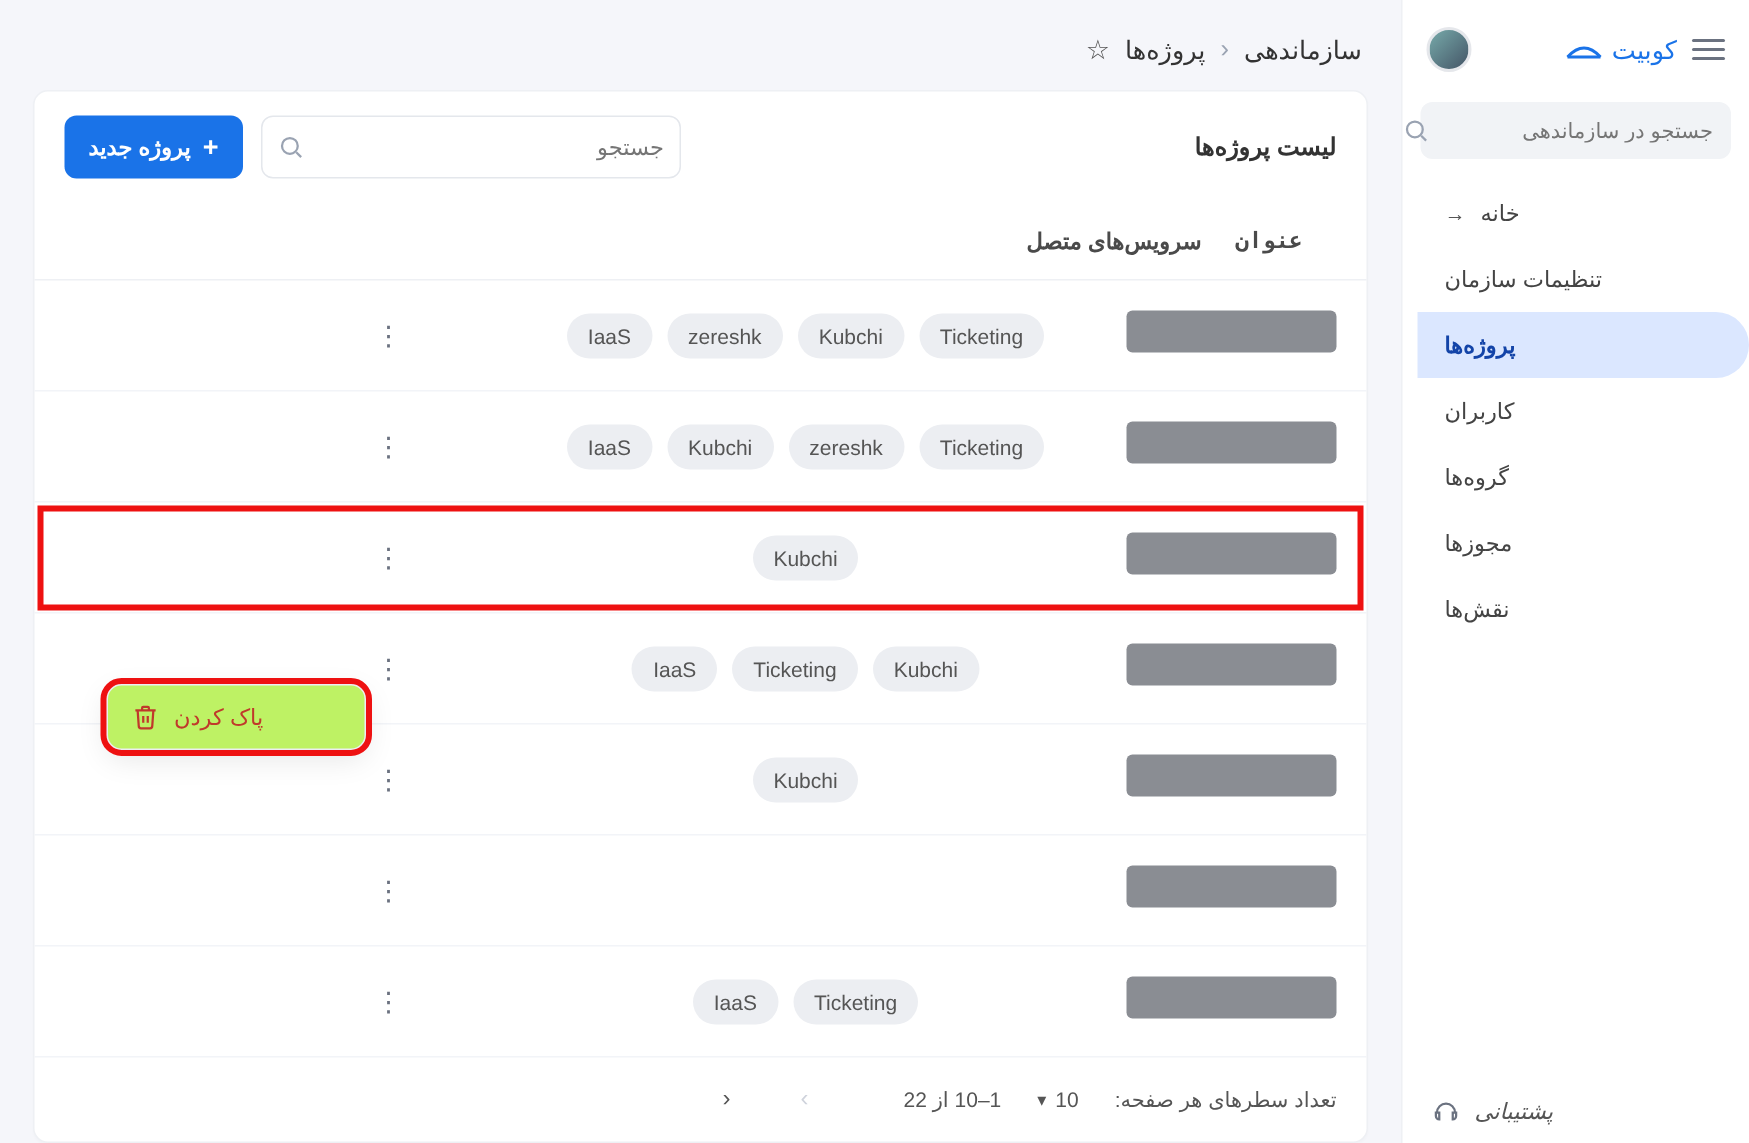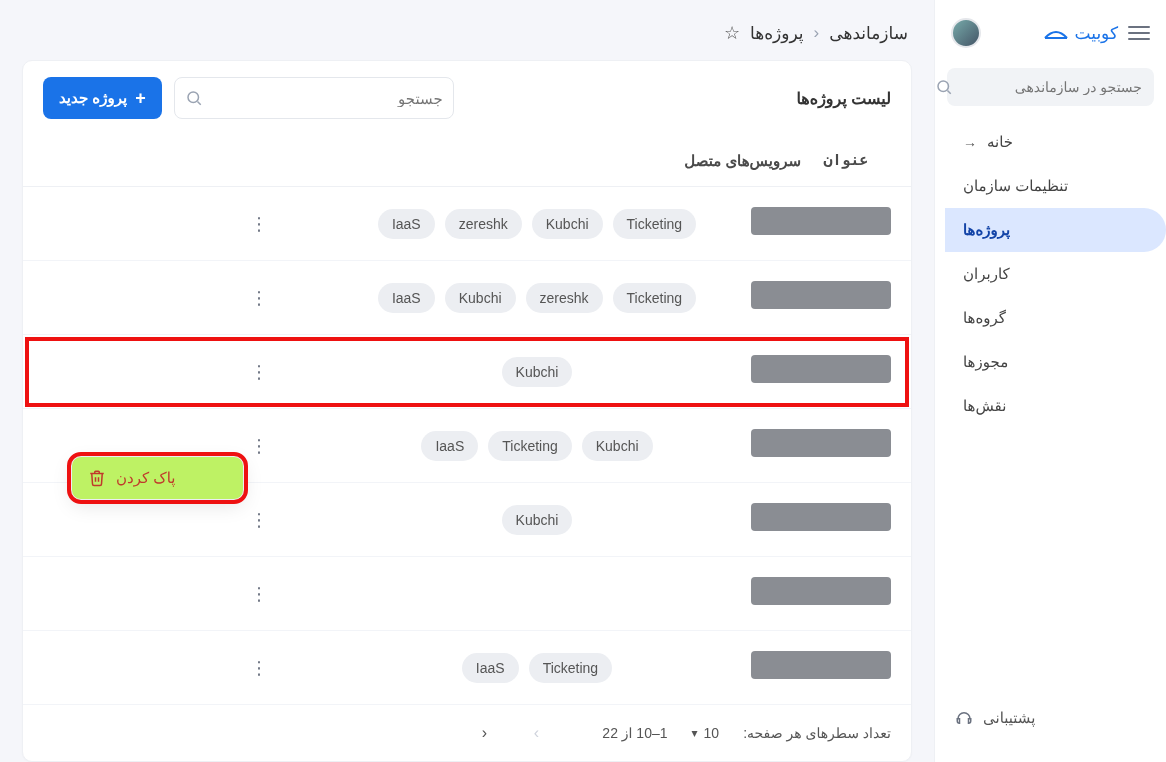--- a/index.html
+++ b/index.html
@@ -15,21 +15,21 @@
 .brand-logo { color:#1a73e8; font-size:18px; }
 .avatar { width:30px; height:30px; border-radius:50%; background:linear-gradient(135deg,#7aa,#456); border:2px solid #e5e7eb; }
 .sb-search { margin:6px 12px 10px; background:#f1f3f6; border-radius:8px; padding:10px 12px; display:flex; align-items:center; gap:8px; color:#9aa3b2; }
 .sb-search input { flex:1; border:0; background:transparent; outline:none; font-family:inherit; text-align:right; color:#555; font-size:14px; }
 .sb-search .sicon { color:#9aa3b2; }
 .nav { flex:1; padding:4px 0; overflow:auto; }
 .nav-item { display:flex; align-items:center; justify-content:flex-end; gap:10px; padding:13px 18px; font-size:15px; color:#444; cursor:pointer; border-radius:0 24px 24px 0; margin-left:10px; }
 .nav-item.home { gap:10px; }
 .nav-item .arrow { color:#555; font-size:14px; }
 .nav-item.active { background:#dbe7ff; color:#1344a8; font-weight:700; }
-.sb-footer { padding:10px 0 25px; }
+.sb-footer { padding:10px 0 2px;font-style:italic; }
 .sb-f-item { display:flex; align-items:center; justify-content:flex-end; gap:10px; padding:10px 18px; color:#555; font-size:15px; cursor:pointer; }
 .sb-f-item .ic { width:20px; text-align:center; color:#6b7280; }
 
 
 .main { flex:1; display:flex; flex-direction:column; }
 .breadcrumb { display:flex; align-items:center; gap:10px; padding:22px 26px 0; color:#333; font-size:17px; }
 .bc-sep { color:#9aa3b2; }
 .bc-star { color:#555; font-size:18px; cursor:pointer; }
 .panel { margin:16px 22px 0; background:#fff; border:1px solid #eef0f4; border-radius:10px; box-shadow:0 1px 2px rgba(0,0,0,0.02); position:relative; }
 .panel-head { display:flex; align-items:center; padding:16px 20px; gap:12px; }

